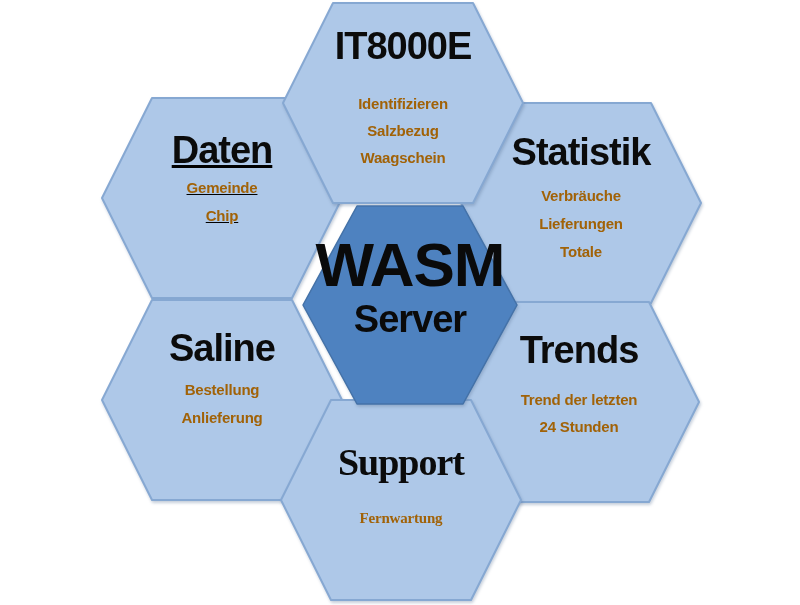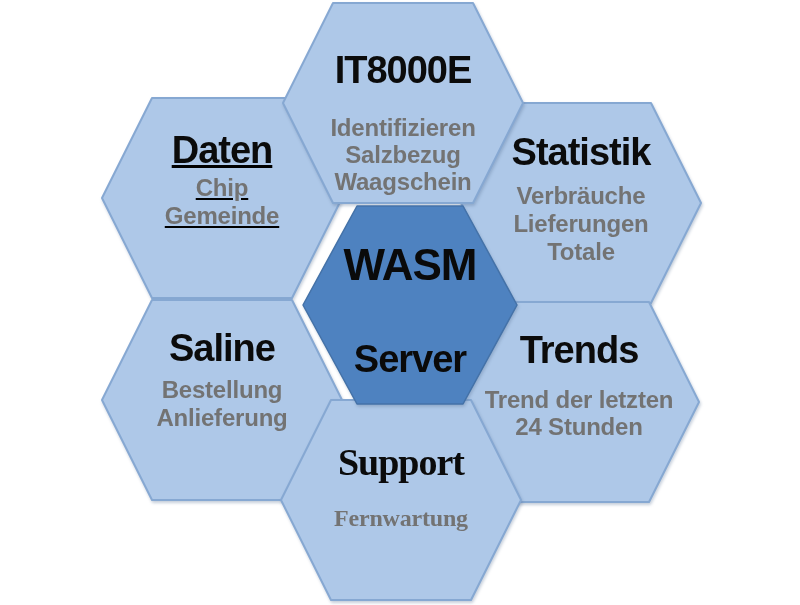--- a/index.html
+++ b/index.html
@@ -36,28 +36,28 @@
   }
   .hex-title {
     font-size: 38px;
     line-height: 48px;
     font-weight: 700;
     letter-spacing: -1px;
     color: #0b0b0b;
   }
   .hex-lines { margin-top: 0; }
   .hex-line {
-    font-size: 24px;
+    font-size: 15px;
     line-height: 28px;
     font-weight: 700;
-    color: #737373;
+    color: #a16207;
     letter-spacing: -0.2px;
   }
   
-  .lbl-it8000e   { left: 403px; top: 22px; margin-top: 24px; }
+  .lbl-it8000e   { left: 403px; top: 22px; }
   .lbl-it8000e .hex-lines { margin-top: 20px; }
   .lbl-it8000e .hex-line  { line-height: 27px; }
 
   .lbl-daten     { left: 222px; top: 126px; text-decoration: underline; }
   .lbl-daten .hex-lines { margin-top: 0px; }
 
   .lbl-statistik { left: 581px; top: 128px; }
   .lbl-statistik .hex-lines { margin-top: 6px; }
 
   .lbl-saline    { left: 222px; top: 324px; }
@@ -65,33 +65,32 @@
 
   .lbl-trends    { left: 579px; top: 326px; }
   .lbl-trends .hex-lines { margin-top: 12px; }
   .lbl-trends .hex-line  { line-height: 27px; }
 
   .lbl-support   { left: 401px; top: 438px; font-family: Liberation Serif, serif; }
   .lbl-support .hex-lines { margin-top: 18px; }
 
   .lbl-center    { left: 410px; top: 237px; }
   .center-line-main {
-    font-size: 44px;
+    font-size: 62px;
     line-height: 56px;
     font-weight: 700;
     letter-spacing: -1px;
     color: #0a0a0a;
   }
   .center-line-sub {
     font-size: 38px;
     line-height: 52px;
     font-weight: 700;
     letter-spacing: -1px;
     color: #0a0a0a;
-    margin-top: 40px;
   }
   .center-line-sub.first { margin-top: 6px; }
 </style>
 </head>
 <body>
 
 <div class="stage">
 
   <svg width="800" height="605" viewBox="0 0 800 605">
     <polygon class="hex-poly outer" points="102,198 152,98 292,98 342,198 292,298 152,298" fill="#aec8e8"></polygon>
@@ -108,22 +107,22 @@
     <div class="hex-lines">
       <div class="hex-line">Identifizieren</div>
       <div class="hex-line">Salzbezug</div>
       <div class="hex-line">Waagschein</div>
     </div>
   </div>
 
   <div class="lbl lbl-daten">
     <div class="hex-title">Daten</div>
     <div class="hex-lines">
+      <div class="hex-line">Gemeinde</div>
       <div class="hex-line">Chip</div>
-      <div class="hex-line">Gemeinde</div>
     </div>
   </div>
 
   <div class="lbl lbl-statistik">
     <div class="hex-title">Statistik</div>
     <div class="hex-lines">
       <div class="hex-line">Verbräuche</div>
       <div class="hex-line">Lieferungen</div>
       <div class="hex-line">Totale</div>
     </div>

